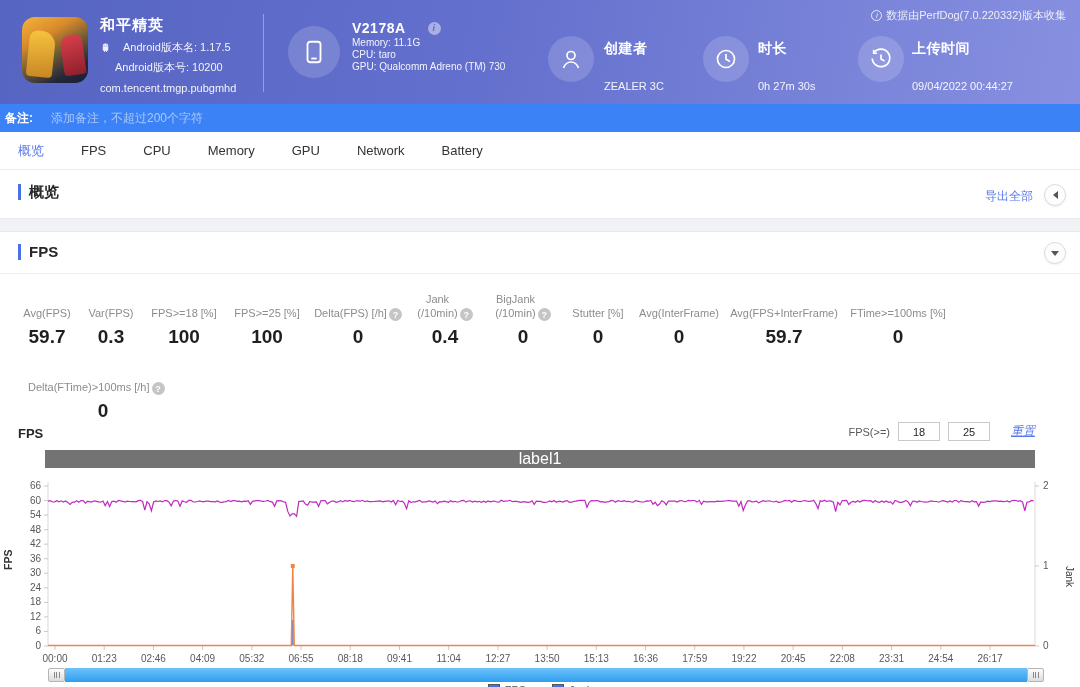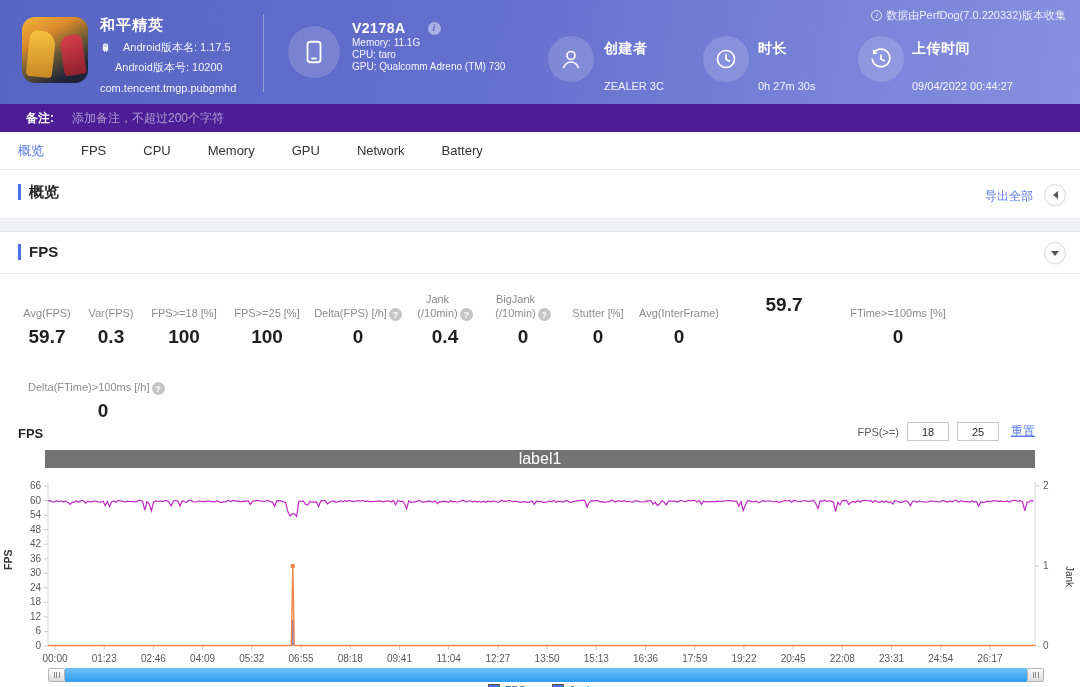--- a/index.html
+++ b/index.html
@@ -30,22 +30,22 @@
   .dev-block { position:absolute; left:352px; top:20px; }
   .dev-line { font-size:10px; color:rgba(255,255,255,.92); margin-top:1px; }
   .info-dot { width:13px; height:13px; border-radius:50%; background:rgba(255,255,255,.45); color:#5e6ac8;
     font-size:9px; font-weight:bold; font-style:italic; display:inline-flex; align-items:center; justify-content:center; }
   .collect { position:absolute; right:14px; top:8px; font-size:11px; color:rgba(255,255,255,.85);
     display:flex; align-items:center; gap:4px; }
   .o-info { width:11px; height:11px; border:1px solid rgba(255,255,255,.8); border-radius:50%;
     font-size:8px; font-style:italic; display:inline-flex; align-items:center; justify-content:center; }
 
   
-  .note-bar { position:absolute; left:0; top:104px; width:1080px; height:28px; background:#4c1d95;
-    display:flex; align-items:center; padding-left:26px; font-size:12px; cursor:text; }
+  .note-bar { position:absolute; left:0; top:104px; width:1080px; height:28px; background:#3b82f6;
+    display:flex; align-items:center; padding-left:5px; font-size:12px; cursor:text; }
   .note-label { color:#fff; font-weight:bold; }
   .note-ph { color:rgba(255,255,255,.55); margin-left:18px; }
 
   
   .tabs { position:absolute; left:0; top:132px; width:1080px; height:38px; background:#fff;
     border-bottom:1px solid #ebebeb; display:flex; align-items:center; padding-left:18px; }
   .tab { font-size:13px; color:#333; margin-right:37px; cursor:pointer; }
   .tab.active { color:#5878e8; }
 
   
@@ -77,21 +77,21 @@
   .stat-value { margin-top:6px; font-size:19px; font-weight:bold; color:#1f1f1f; }
   .stats-row2 { position:absolute; left:28px; top:130px; }
   .stats-row2 .stat-label { justify-content:flex-start; }
   .stats-row2 .stat-value { text-align:center; width:150px; }
 
   .chart-head { position:absolute; left:18px; top:194px; font-size:13px; font-weight:bold; color:#262626; }
   .chart-ctrl { position:absolute; right:45px; top:190px; display:flex; align-items:center; gap:8px; }
   .ctrl-label { font-size:11px; color:#595959; }
   .th-input { width:42px; height:19px; border:1px solid #c9c9c9; font-size:11px; text-align:center;
     color:#262626; font-family:inherit; background:#fff; }
-  .reset-link { font-size:12px; color:#5878e8; text-decoration:underline; cursor:pointer; margin-left:4px; }
+  .reset-link { font-size:12px; color:#5878e8; text-decoration:underline; cursor:pointer; margin-left:13px;font-style:italic; }
 
   .banner { position:absolute; left:45px; top:218px; width:990px; height:18px; background:#737373;
     color:#fff; font-size:16px; display:flex; align-items:center; justify-content:center; }
 
   .chart-svg { position:absolute; left:0; top:242px; }
 
   .scrollbar { position:absolute; left:48px; top:436px; width:996px; height:14px; display:flex; }
   .sb-handle { width:17px; height:14px; background:linear-gradient(#fdfdfd,#dcdcdc); border:1px solid #b5b5b5;
     border-radius:2px; display:flex; align-items:center; justify-content:center; gap:1.5px; cursor:ew-resize; flex:none; }
   .sb-handle i { display:block; width:1px; height:6px; background:#8a8a8a; }
@@ -270,20 +270,23 @@
           </div>
           <div class="stat-value">0</div>
         </div>
         <div class="stat-col" style="width: 90px;">
           <div class="stat-label">
             <span>Avg(InterFrame)</span>
           </div>
           <div class="stat-value">0</div>
         </div>
         <div class="stat-col" style="width: 120px;">
+          <div class="stat-label">
+            <span>Avg(FPS+InterFrame)</span>
+          </div>
           <div class="stat-value">59.7</div>
         </div>
         <div class="stat-col" style="width: 108px;">
           <div class="stat-label">
             <span>FTime&gt;=100ms [%]</span>
           </div>
           <div class="stat-value">0</div>
         </div>
       </div>
 

